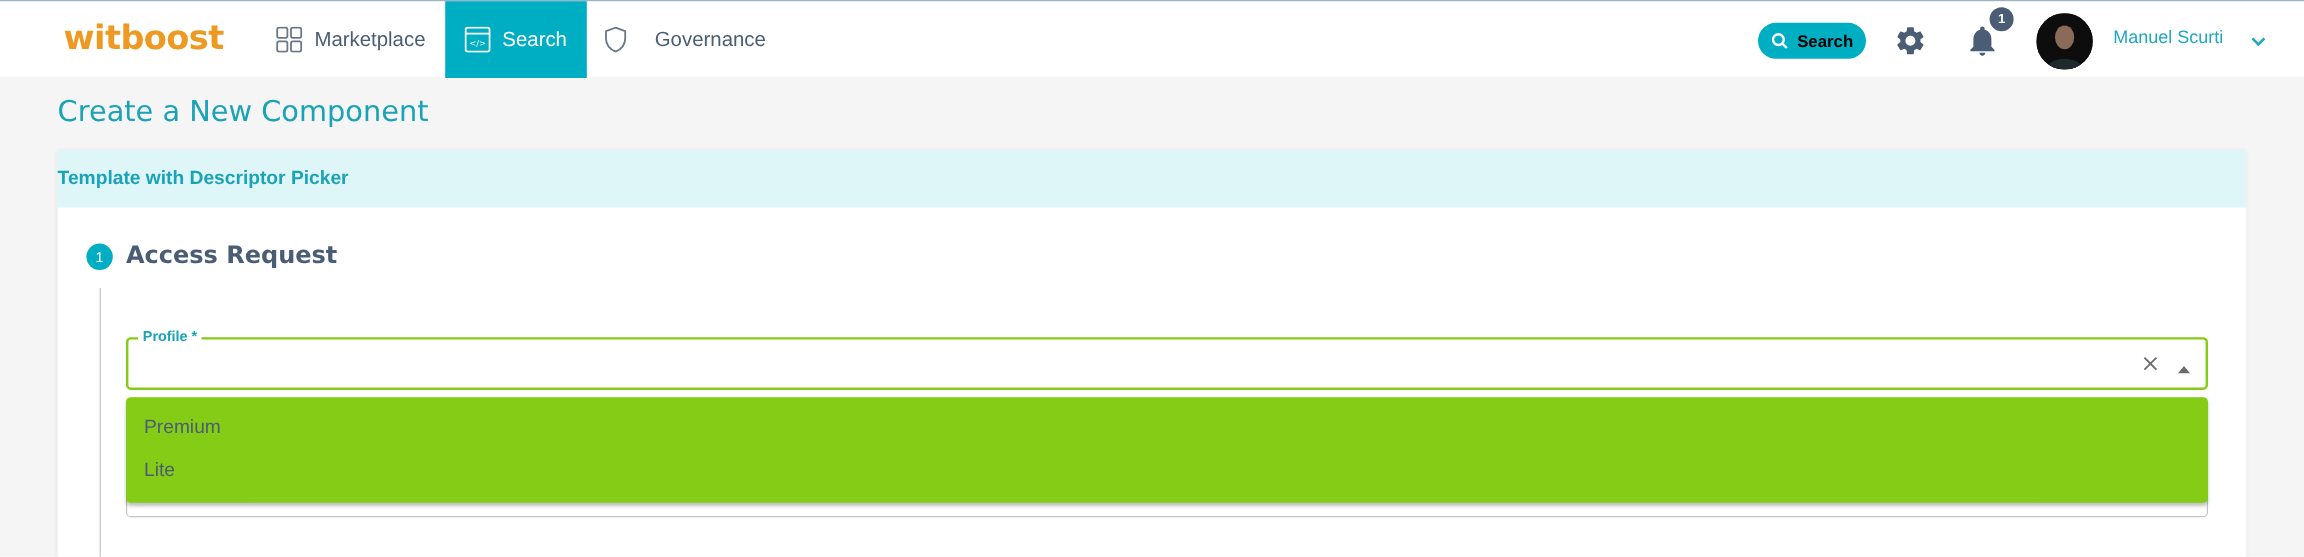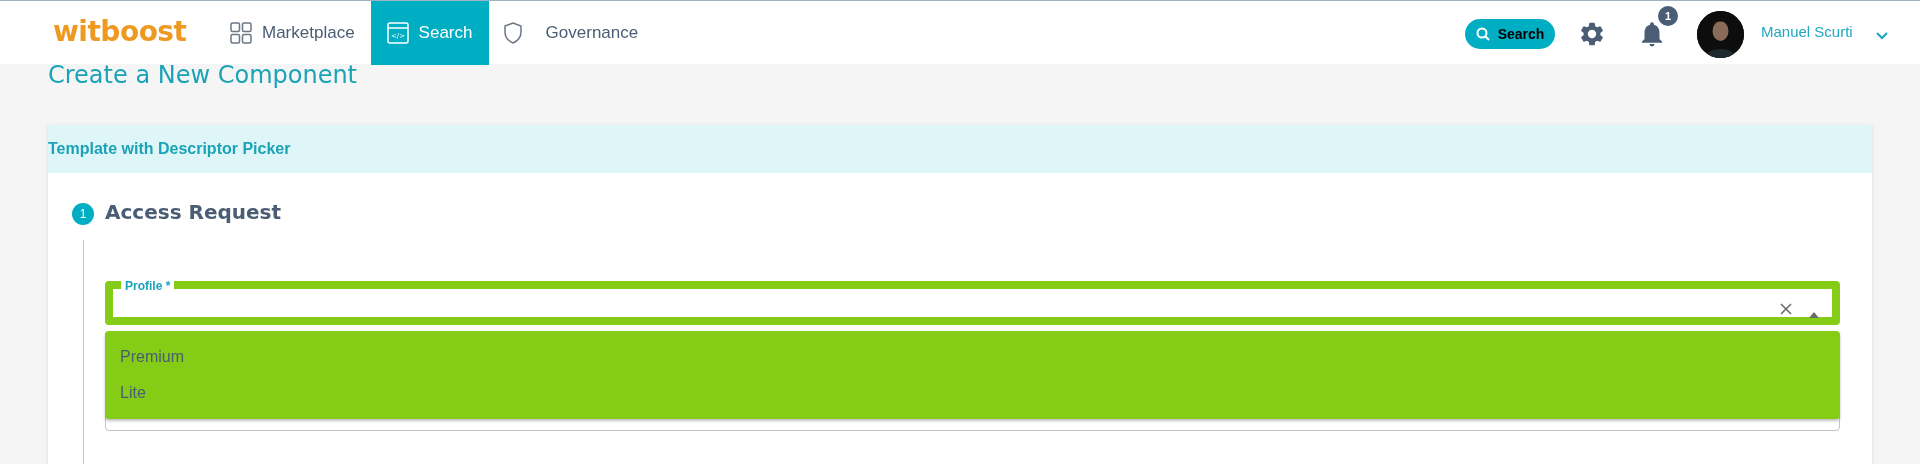--- a/index.html
+++ b/index.html
@@ -48,21 +48,21 @@
   .avatar {
     position: absolute; left: 1697px; top: 10px; width: 47px; height: 47px;
     border-radius: 50%; background: #111; overflow: hidden;
   }
   .username {
     position: absolute; left: 1761px; top: 22px; color: #1fa8bf; font-size: 15px;
   }
   .user-chev { position: absolute; left: 1875px; top: 26px; }
 
   .page-title {
-    position: absolute; left: 48px; top: 61px; color: #1aa3b7;
+    position: absolute; left: 48px; top: 79px; color: #1aa3b7;
     font-size: 24px; font-family: "DejaVu Sans", sans-serif; font-weight: normal; text-align: center;
   }
   .card {
     position: absolute; left: 48px; top: 125px; width: 1824px; height: 360px;
     background: #fff; box-shadow: 0 1px 4px rgba(0,0,0,0.12);
   }
   .card-header {
     height: 48px; background: #dff6f8; color: #1aa3b7;
     font-weight: bold; font-size: 16px; padding-left: 0; line-height: 48px;
   }
@@ -73,21 +73,21 @@
   }
   .step-title {
     position: absolute; left: 57px; top: 75px; color: #4a5d75;
     font-size: 20px; font-weight: bold; font-family: "DejaVu Sans", sans-serif;
   }
   .step-line {
     position: absolute; left: 35px; top: 115px; width: 1px; height: 250px; background: #c4c4c4;
   }
   .field {
     position: absolute; left: 57px; top: 156px; width: 1735px; height: 44px;
-    border: 8px solid #84cc16; border-radius: 4px; background: #fff;
+    border: 2px solid #84cc16; border-radius: 4px; background: #fff;
   }
   .field-label {
     position: absolute; left: 8px; top: -10px; padding: 0 4px; background: #fff;
     font-size: 12px; font-weight: bold; color: #1aa3b7;
   }
   .clear-ico { position: absolute; right: 38px; top: 12px; cursor: pointer; }
   .arrow-ico { position: absolute; right: 12px; top: 16px; cursor: pointer; }
 
   .field2 {
     position: absolute; left: 57px; top: 262px; width: 1735px; height: 44px;

